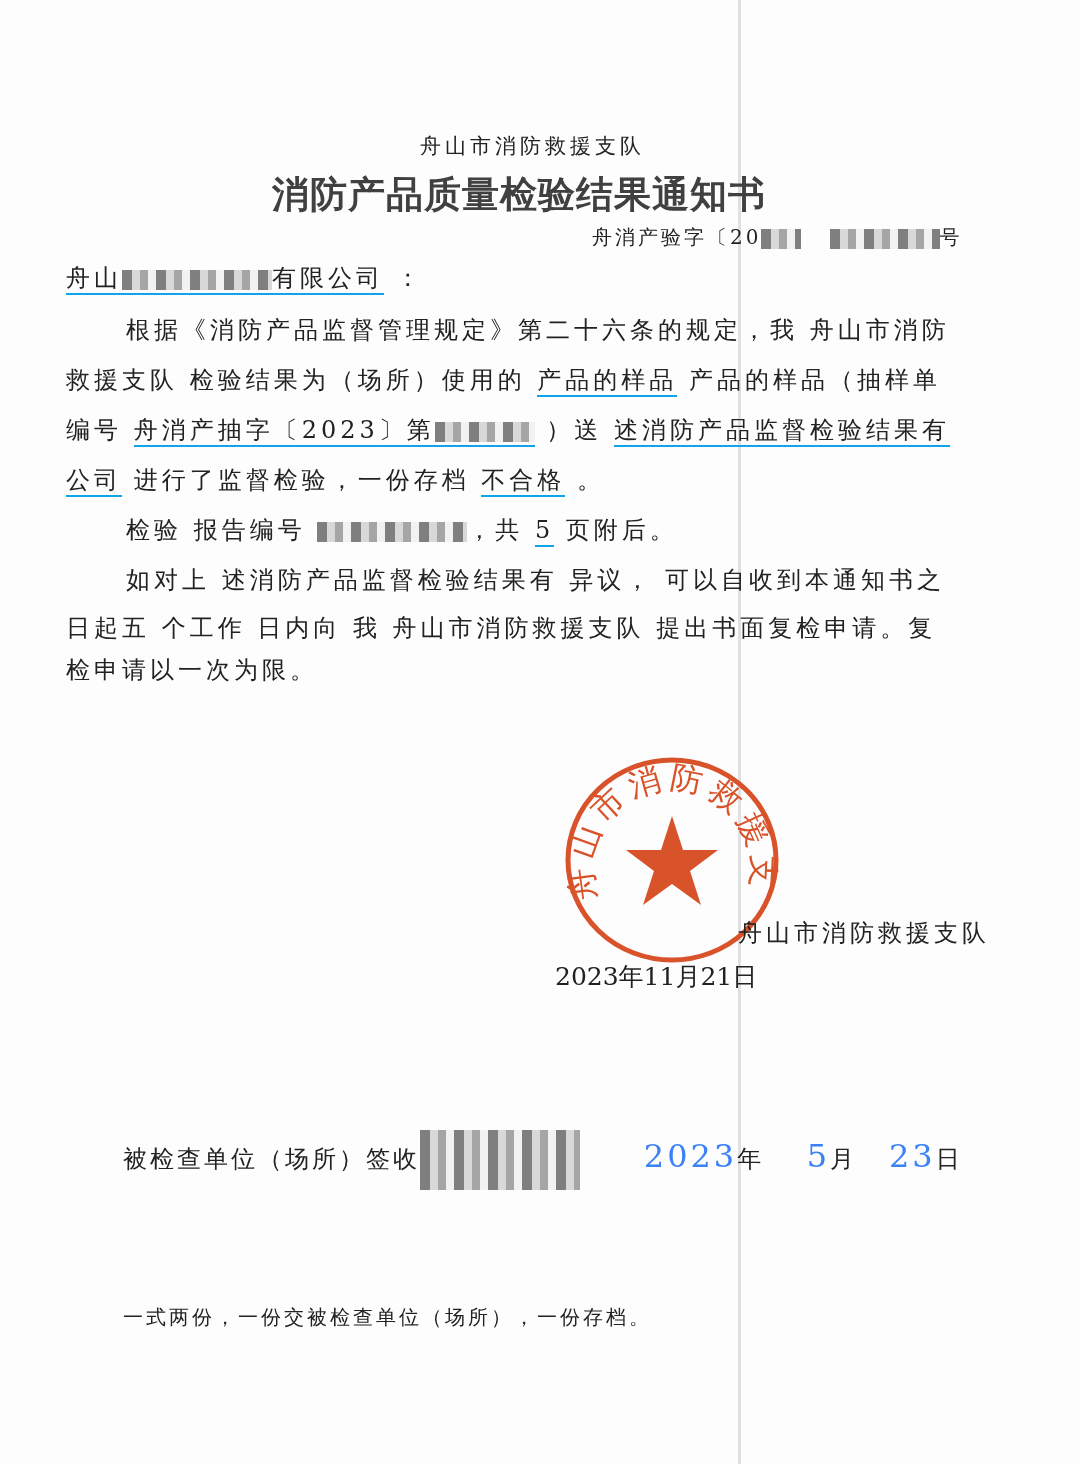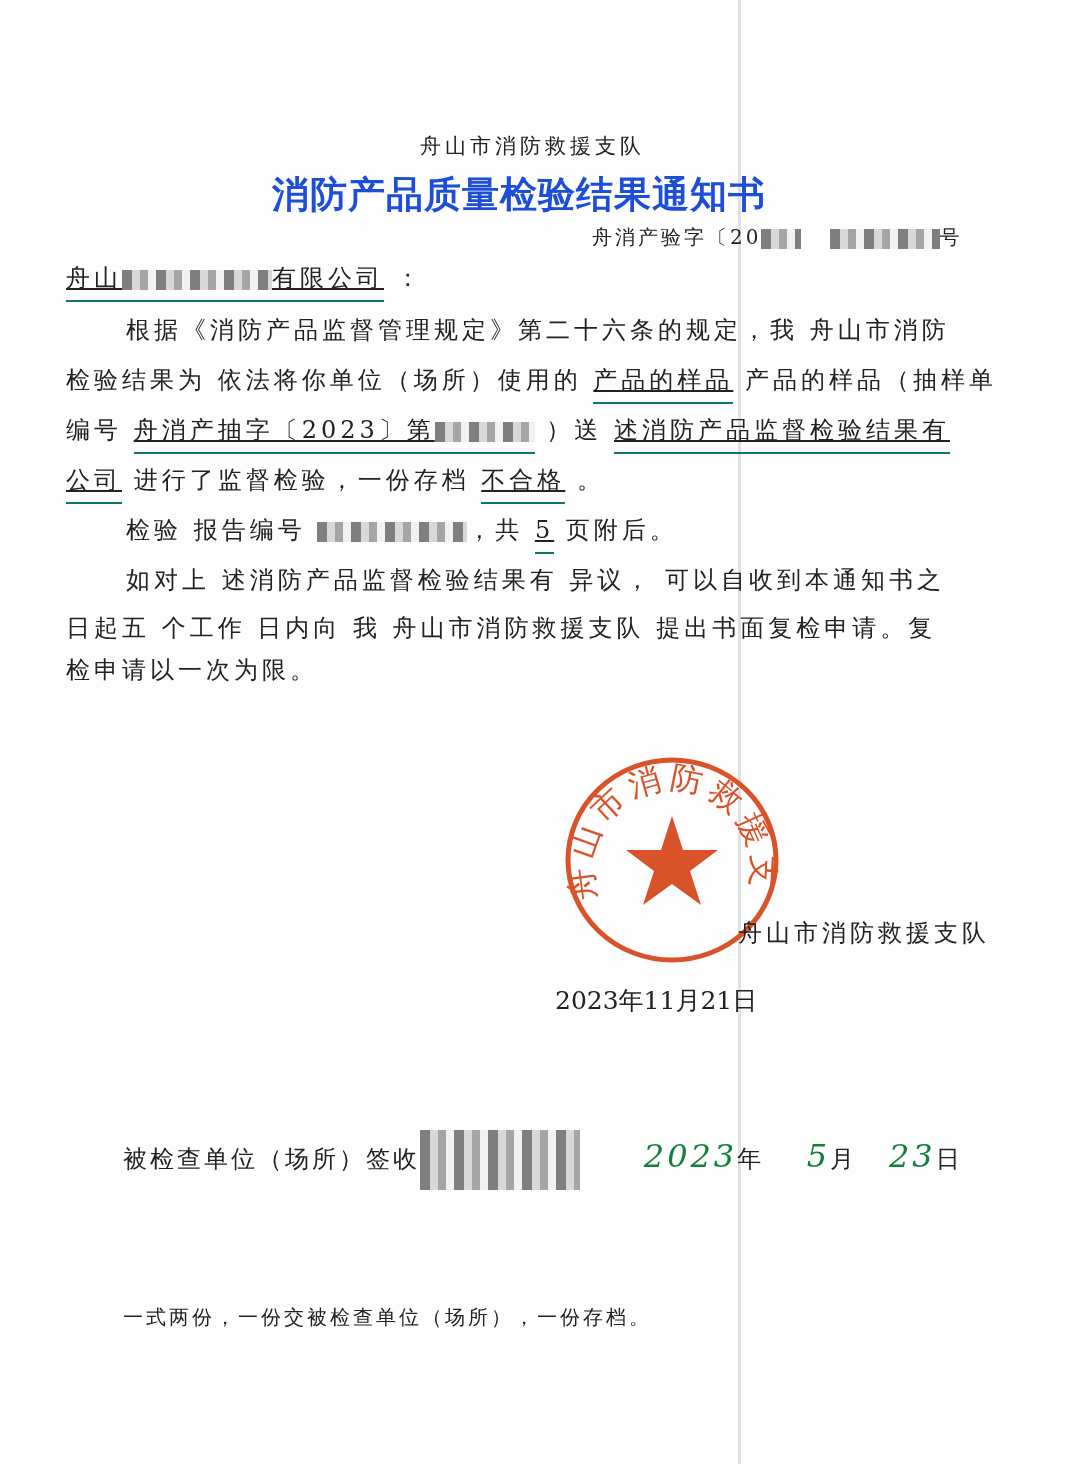--- a/index.html
+++ b/index.html
@@ -3,31 +3,31 @@
 <meta charset="utf-8">
 <style>
   html, body { margin: 0; padding: 0; }
   body {
     width: 1080px; height: 1464px; background: #fdfdfd; position: relative; overflow: hidden;
     font-family: "DejaVu Sans", "Liberation Sans", sans-serif; color: #222;
   }
   .fold { position: absolute; left: 738px; top: 0; width: 3px; height: 1464px; background: #d8d8dc; opacity: .8; }
   .abs { position: absolute; white-space: nowrap; }
   .issuer { left: 420px; top: 132px; font-size: 21px; letter-spacing: 4px; font-family: "DejaVu Serif", serif; }
-  .title { left: 272px; top: 170px; font-size: 37px; font-weight: bold; font-family: "DejaVu Serif", serif; letter-spacing: 1px; color: #1d4ed8; }
+  .title { left: 272px; top: 170px; font-size: 37px; font-weight: bold; font-family: "DejaVu Serif", serif; letter-spacing: 1px; color: #404040; }
   .docno { left: 592px; top: 224px; font-size: 20px; letter-spacing: 3px; font-family: "DejaVu Serif", serif; }
   .blur { display: inline-block; height: 20px; vertical-align: middle;
           background: repeating-linear-gradient(90deg, #555 0 10px, #ccc 10px 18px, #888 18px 26px, #eee 26px 34px); opacity: .75; }
   .line { left: 66px; font-size: 24px; letter-spacing: 4px; font-family: "DejaVu Serif", serif; color: #222; }
-  .u { border-bottom: 2px solid #0f766e; padding-bottom: 8px; text-decoration: underline; }
+  .u { border-bottom: 2px solid #0ea5e9; padding-bottom: 1px; }
   .stamp { left: 562px; top: 754px; width: 220px; height: 212px; }
   .sign-org { left: 738px; top: 917px; font-size: 24px; letter-spacing: 4px; font-family: "DejaVu Serif", serif; }
-  .sign-date { left: 555px; top: 960px; font-size: 25px; font-family: "DejaVu Serif", serif; margin-top: 24px; }
+  .sign-date { left: 555px; top: 960px; font-size: 25px; font-family: "DejaVu Serif", serif; }
   .receipt { left: 123px; top: 1130px; font-size: 24px; letter-spacing: 3px; font-family: "DejaVu Serif", serif; }
-  .hand { font-family: "DejaVu Serif", serif; font-style: italic; font-size: 32px; color: #15803d; margin-top: 41px; }
+  .hand { font-family: "DejaVu Serif", serif; font-size: 32px; color: #3b82f6; margin-top: 41px; }
   .footer { left: 123px; top: 1304px; font-size: 20px; letter-spacing: 3px; font-family: "DejaVu Serif", serif; }
 </style>
 </head>
 <body>
 
 <div class="fold"></div>
 
 <div class="abs issuer">舟山市消防救援支队</div>
 <div class="abs title">消防产品质量检验结果通知书</div>
 
@@ -35,21 +35,21 @@
   <span>舟消产验字〔20</span><span class="blur" style="width:40px"></span>&nbsp;&nbsp;&nbsp;<span class="blur" style="width:110px"></span><span>号</span>
 </div>
 
 <div class="abs line" style="top:262px">
   <span class="u"><span>舟山</span><span class="blur" style="width:150px"></span><span>有限公司</span></span>
   <span>：</span>
 </div>
 
 <div class="abs line" style="top:314px; left:126px">根据《消防产品监督管理规定》第二十六条的规定，我 舟山市消防</div>
 <div class="abs line" style="top:364px">
-  <span>检验结果为 依法将你单位（场所）使用的 </span><span class="u">产品的样品</span><span> 产品的样品（抽样单</span>
+  <span>救援支队 检验结果为（场所）使用的 </span><span class="u">产品的样品</span><span> 产品的样品（抽样单</span>
 </div>
 <div class="abs line" style="top:414px">
   <span>编号 </span><span class="u"><span>舟消产抽字〔2023〕第</span><span class="blur" style="width:100px"></span></span><span> ）送 </span><span class="u">述消防产品监督检验结果有</span>
 </div>
 <div class="abs line" style="top:464px">
   <span class="u">公司</span><span> 进行了监督检验，一份存档 </span><span class="u">不合格</span><span> 。</span>
 </div>
 
 <div class="abs line" style="top:514px; left:126px">
   <span>检验 报告编号 </span><span class="blur" style="width:150px"></span><span>，共 </span><span class="u">5</span><span> 页附后。</span>

